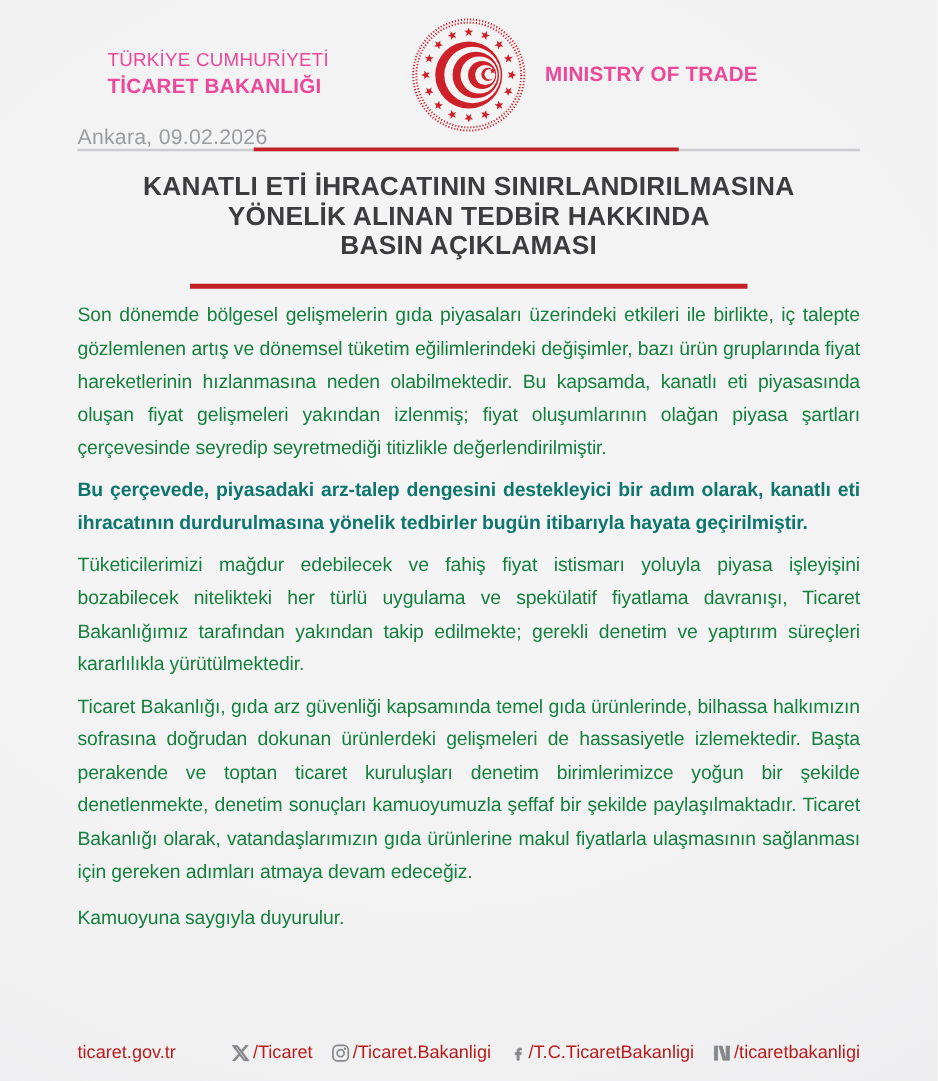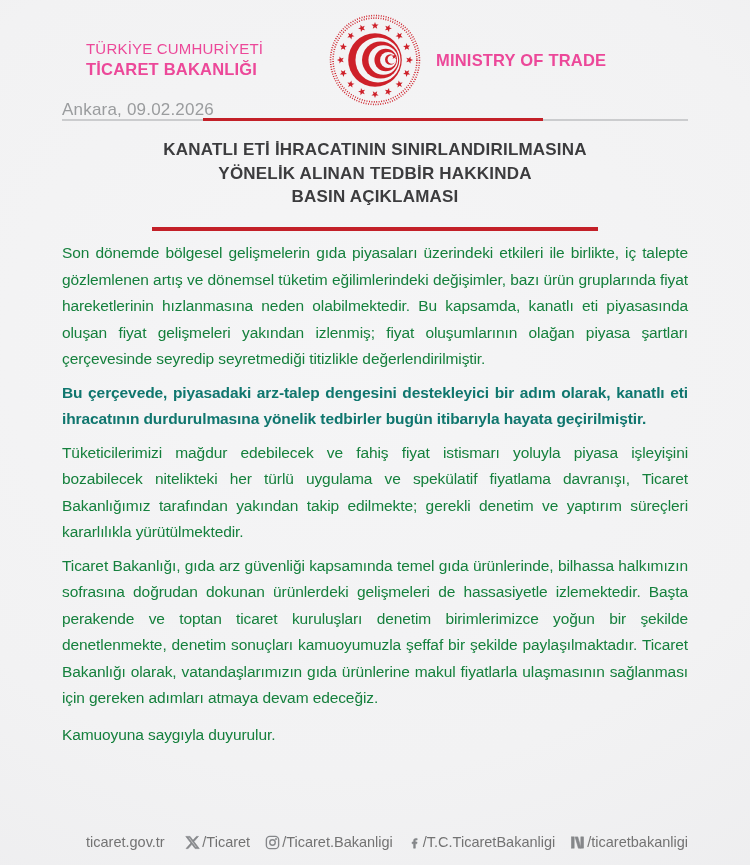--- a/index.html
+++ b/index.html
@@ -28,40 +28,40 @@
     font-size:17px;color:#9a9c9e;letter-spacing:.2px;
   }
   .divider{position:absolute;top:118px;left:62px;right:62px;height:3px;}
   .divider .gray{position:absolute;top:1px;left:0;right:0;height:2px;background:#cbccce;}
   .divider .red{position:absolute;top:0;left:141px;width:340px;height:3px;background:#c32028;}
 
   
   .title{
     position:absolute;top:138px;left:40px;right:40px;
     text-align:center;color:#3c3c3e;font-weight:700;
-    font-size:17px;line-height:23.5px;letter-spacing:.2px;
+    font-size:21px;line-height:23.5px;letter-spacing:.2px;
   }
   .title-underline{
     position:absolute;top:227px;left:152px;width:446px;height:4px;background:#c32028;
   }
 
   
   .body-copy{position:absolute;top:240px;left:62px;right:62px;}
   .body-copy p{
     margin:0 0 7px 0;font-size:15.5px;line-height:26.5px;color:#15803d;
     text-align:justify;letter-spacing:-.1px;
   }
   .body-copy p.strong{font-weight:700;color:#0f766e;}
   .closing{margin-top:10px !important;text-align:left !important;}
 
   
   .footer{
     position:absolute;left:62px;right:62px;bottom:13px;height:20px;
     display:flex;justify-content:space-between;align-items:center;
-    color:#737373;font-size:14.5px;margin-left:24px;
+    color:#b91c1c;font-size:14.5px;
   }
   .social-row{display:flex;align-items:center;gap:15px;text-align:center;}
   .social-item{display:flex;align-items:center;gap:2px;white-space:nowrap;}
   .social-item svg{display:block;fill:#85878a;stroke:#85878a;}
   .handle{letter-spacing:0;}
 
   
   .emblem .red{fill:#ce2029;}
   .emblem .white{fill:#f4f4f5;}
 </style>

